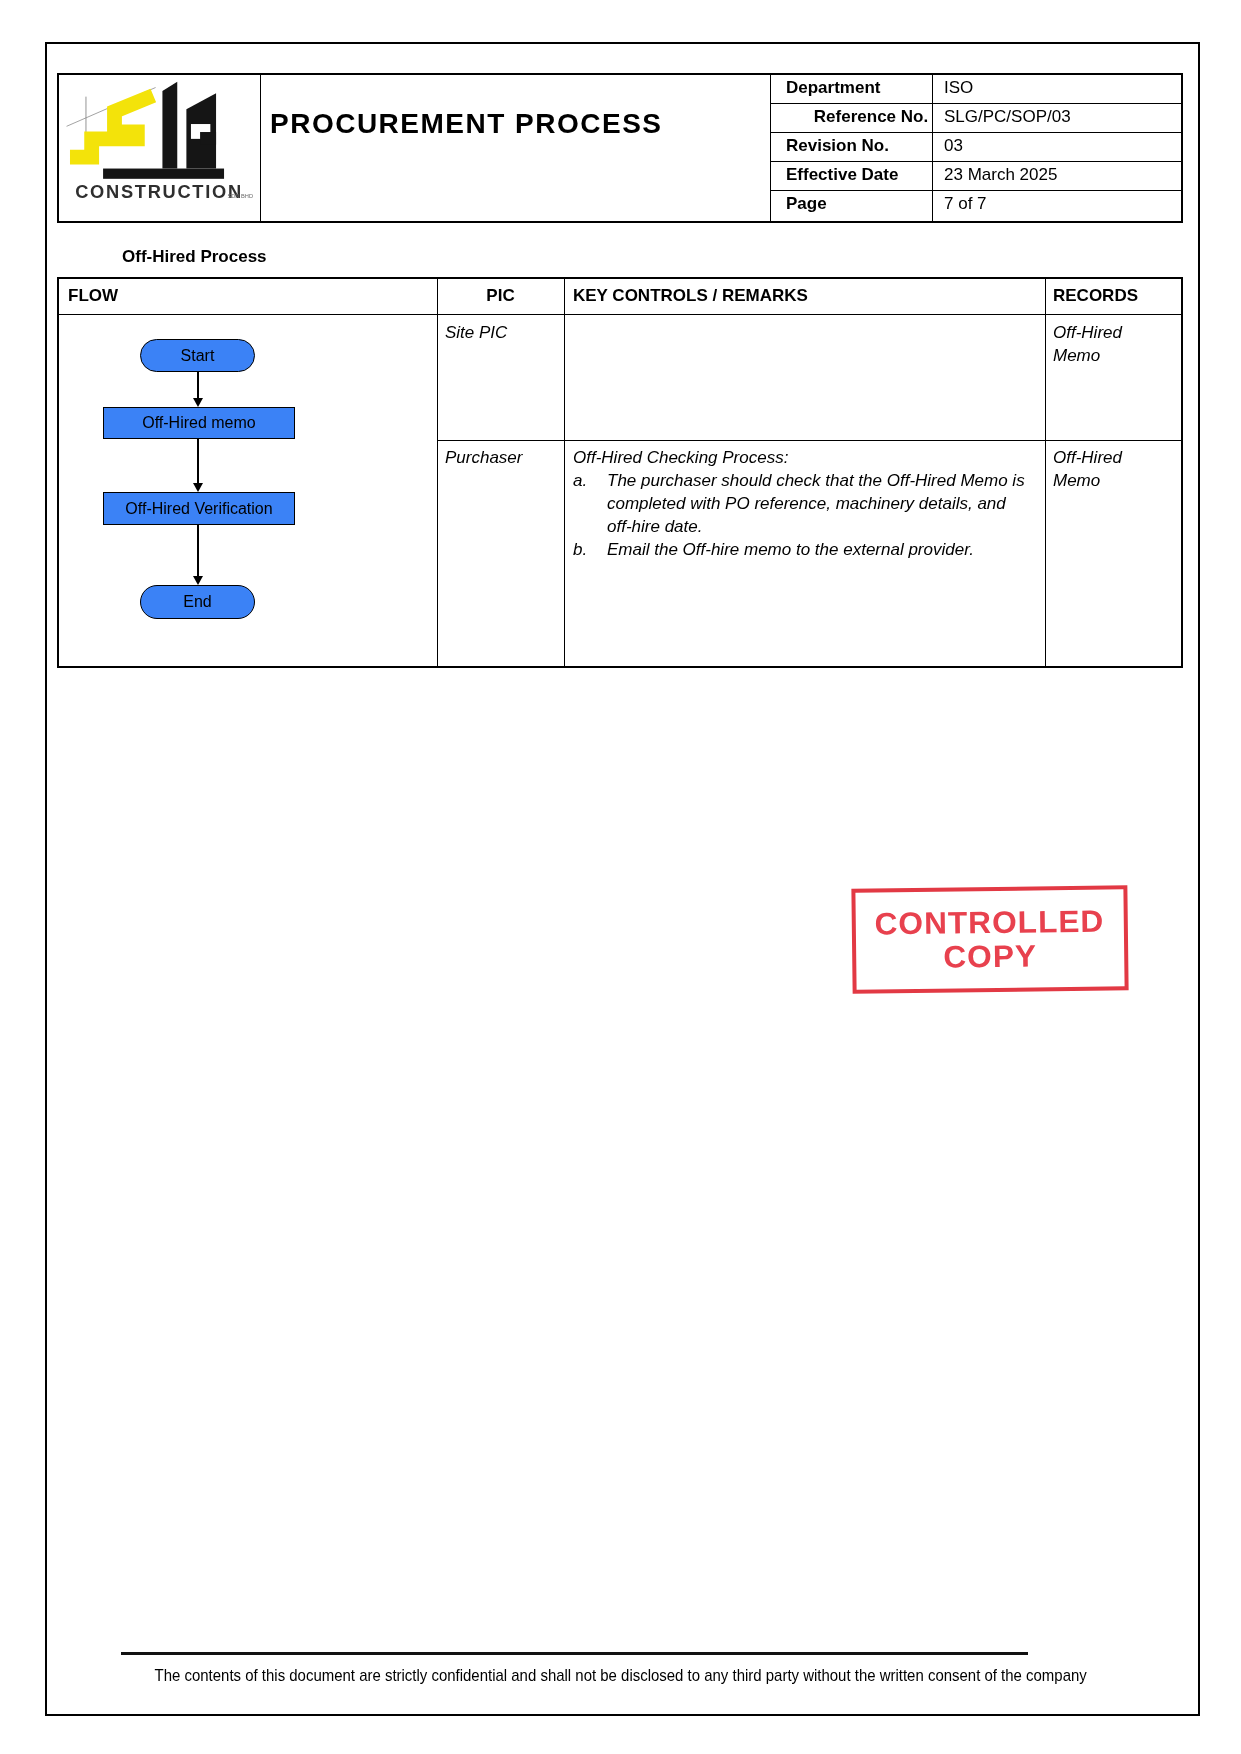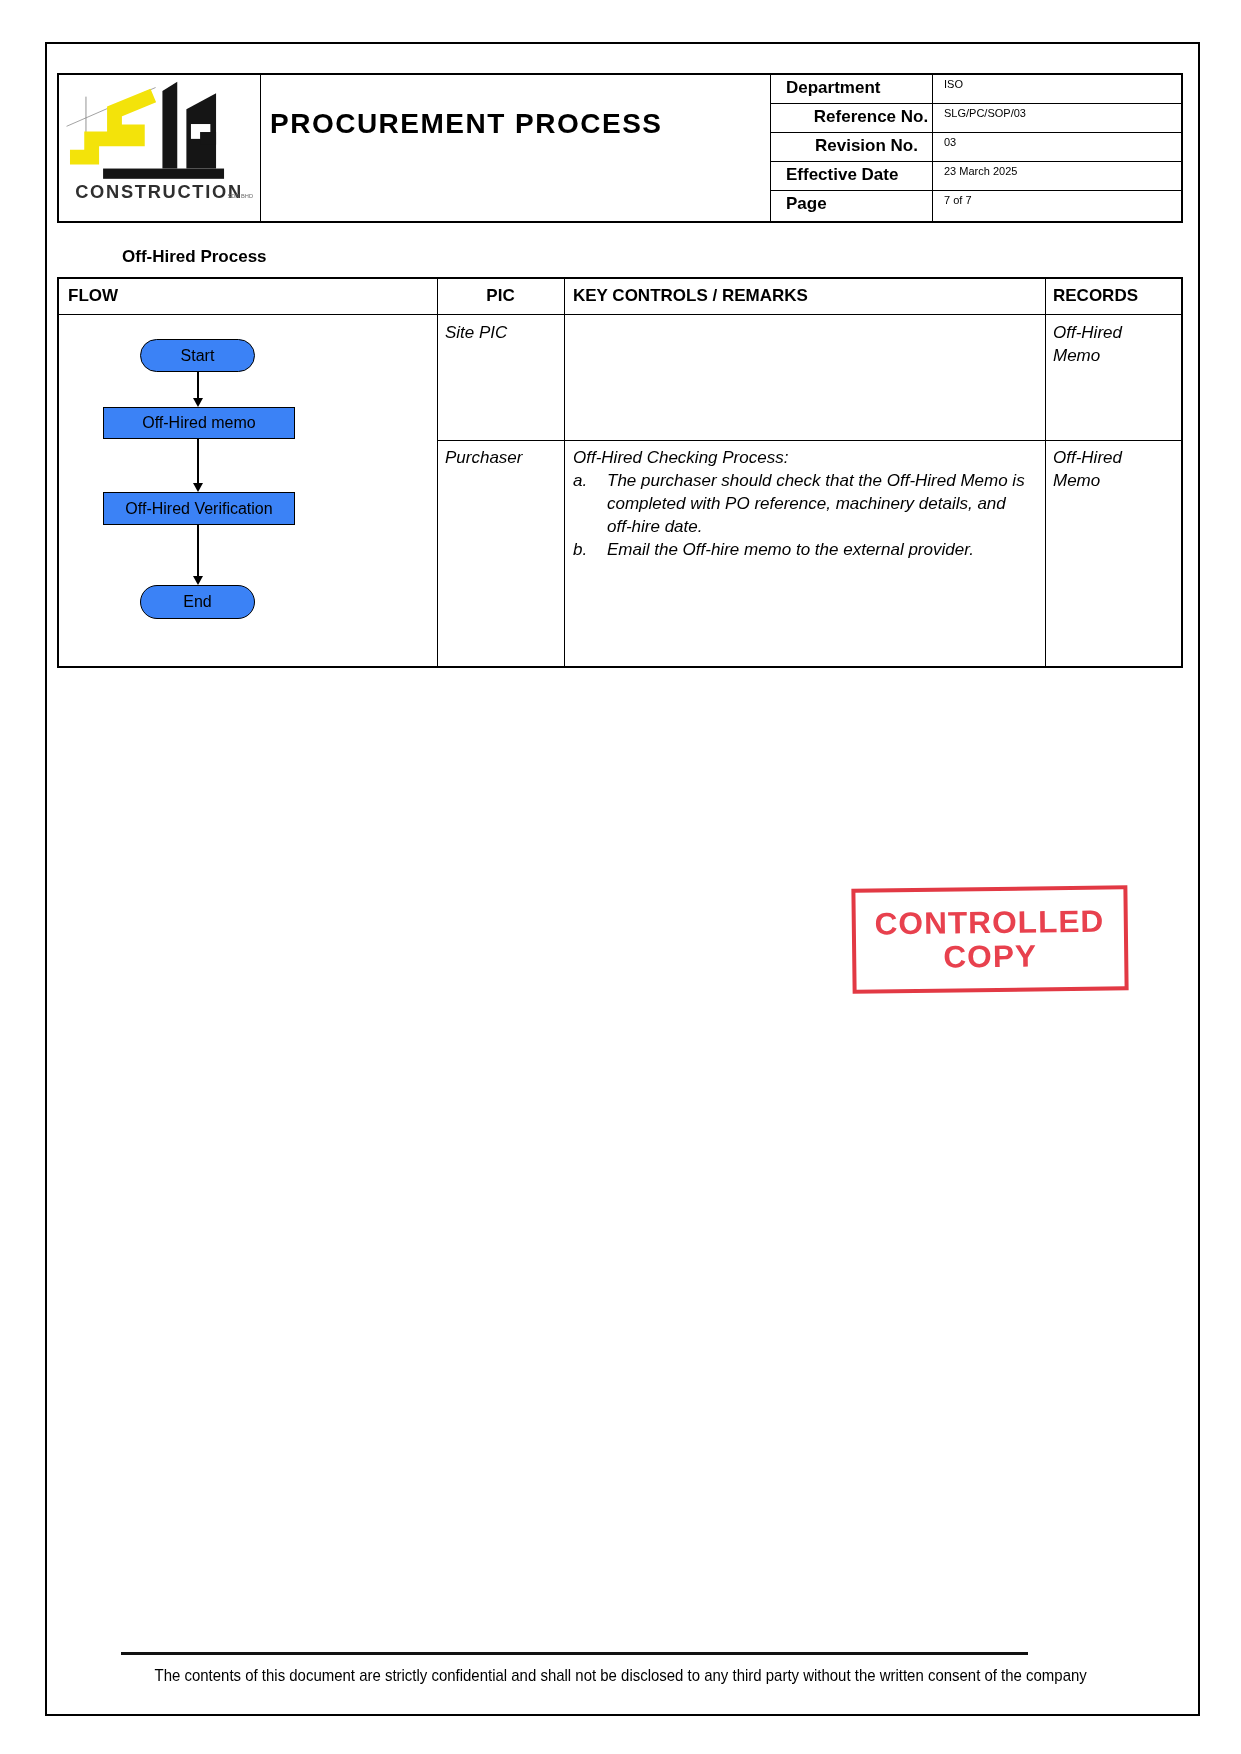--- a/index.html
+++ b/index.html
@@ -7,21 +7,21 @@
   .abs{position:absolute;}
   .page-border{left:45px;top:42px;width:1151px;height:1670px;border:2px solid #000;}
 
   
   .meta-table{left:57px;top:73px;width:1126px;height:150px;border:2px solid #000;box-sizing:border-box;}
   .vline{position:absolute;width:1px;background:#000;top:0;bottom:0;}
   .hline{position:absolute;height:1px;background:#000;}
   .meta-hline{left:711px;right:0;}
   .doc-title{left:270px;top:108px;font-size:28px;font-weight:bold;letter-spacing:1.5px;white-space:nowrap;}
   .meta-label{position:absolute;left:727px;width:170px;font-weight:bold;font-size:17px;}
-  .meta-value{position:absolute;left:885px;width:230px;font-size:11px;}
+  .meta-value{position:absolute;left:885px;width:230px;font-size:17px;}
 
   
   .logo-box{left:62px;top:78px;width:194px;height:140px;}
 
   
   .section-title{left:122px;top:247px;font-size:17px;font-weight:bold;}
 
   
   .flow-table{left:57px;top:277px;width:1126px;height:391px;border:2px solid #000;box-sizing:border-box;padding-left:8px;}
   .col-head{position:absolute;top:7px;font-weight:bold;font-size:17px;}
@@ -58,21 +58,21 @@
   <div class="vline" style="left:873px;"></div>
   <div class="hline meta-hline" style="top:28px;"></div>
   <div class="hline meta-hline" style="top:57px;"></div>
   <div class="hline meta-hline" style="top:86px;"></div>
   <div class="hline meta-hline" style="top:115px;"></div>
 
   <div class="meta-label" style="top:3px;">Department</div>
   <div class="meta-value" style="top:3px;">ISO</div>
   <div class="meta-label" style="top:32px;text-align:center;">Reference No.</div>
   <div class="meta-value" style="top:32px;">SLG/PC/SOP/03</div>
-  <div class="meta-label" style="top:61px;margin-left:29px;">Revision No.</div>
+  <div class="meta-label" style="top:61px;">Revision No.</div>
   <div class="meta-value" style="top:61px;">03</div>
   <div class="meta-label" style="top:90px;">Effective Date</div>
   <div class="meta-value" style="top:90px;">23 March 2025</div>
   <div class="meta-label" style="top:119px;">Page</div>
   <div class="meta-value" style="top:119px;">7 of 7</div>
 </div>
 
 <div class="abs doc-title">PROCUREMENT PROCESS</div>
 
 <div class="abs logo-box">

